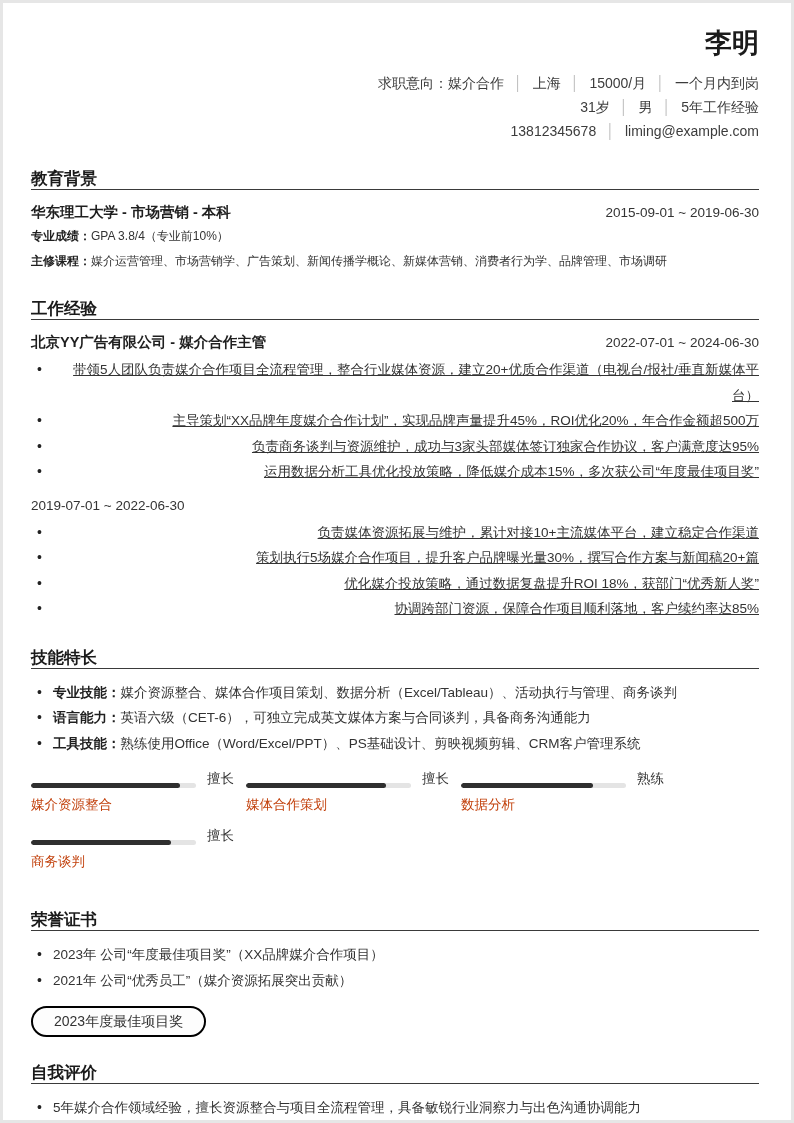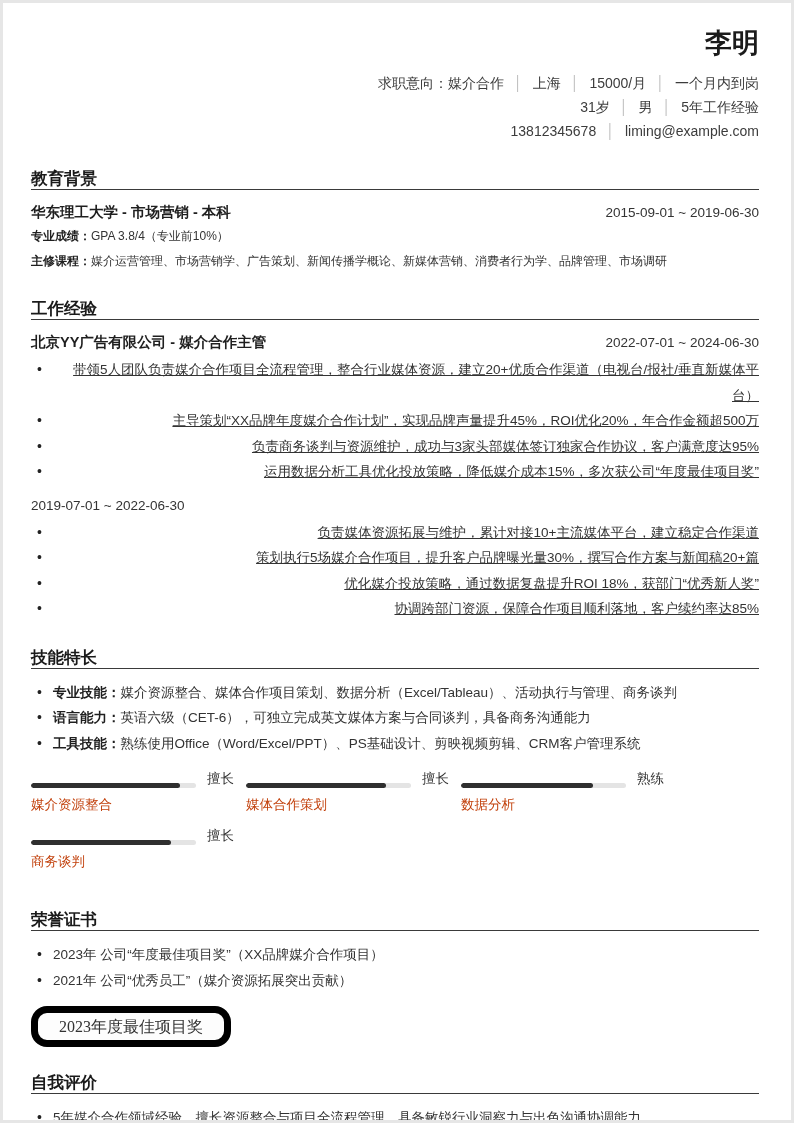--- a/index.html
+++ b/index.html
@@ -51,24 +51,23 @@
   .bars { display:flex; flex-wrap:wrap; margin-top:14px; }
   .bar-cell { width:215px; margin-bottom:14px; }
   .bar-line { display:flex; align-items:flex-end; height:18px; }
   .track { width:165px; height:5px; background:#e4e4e4; border-radius:3px; overflow:hidden; }
   .fill { height:5px; background:#2f2f2f; border-radius:3px; }
   .bar-level { font-size:13.5px; color:#333; margin-left:11px; }
   .bar-name { font-size:13.5px; color:#c2410c; margin-top:9px; line-height:16px; }
   
   .badges { display:flex; margin-top:13px; }
   .badge {
-    border:7px solid #000000; border-radius:16px; background:#fdfdfd;
-    padding:5px 21px; font-size:16px; line-height:17px; color:#333;
+    border:2px solid #000000; border-radius:16px; background:#fdfdfd;
+    padding:5px 21px; font-size:14px; line-height:17px; color:#333;
     margin-right:22px;
-    font-family:Liberation Serif, serif;
   }
 </style>
 </head>
 <body>
 
 <div class="page">
 
   <div class="resume-header">
     <div class="name">李明</div>
 

